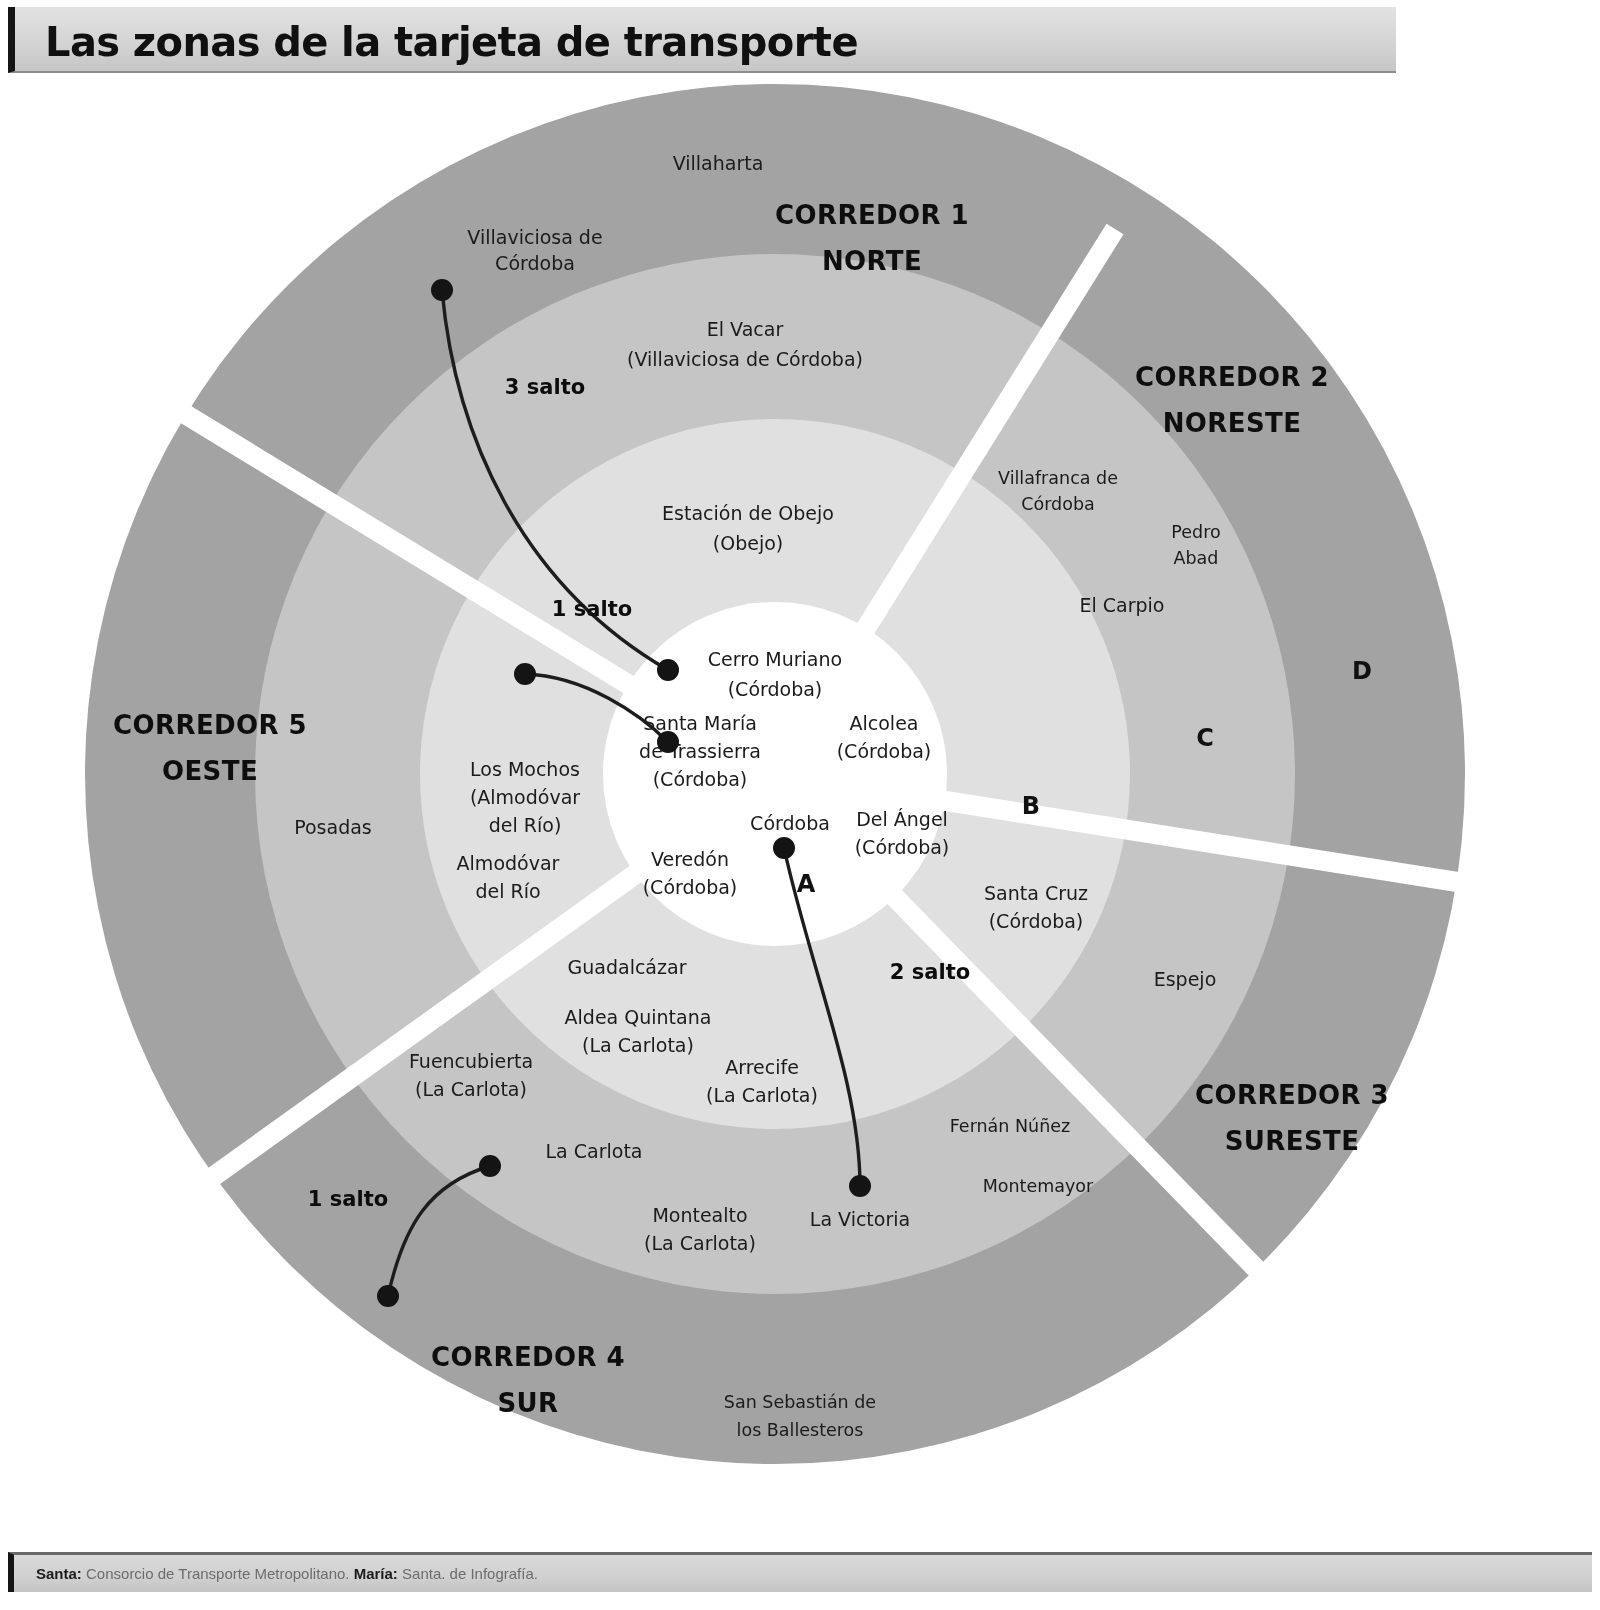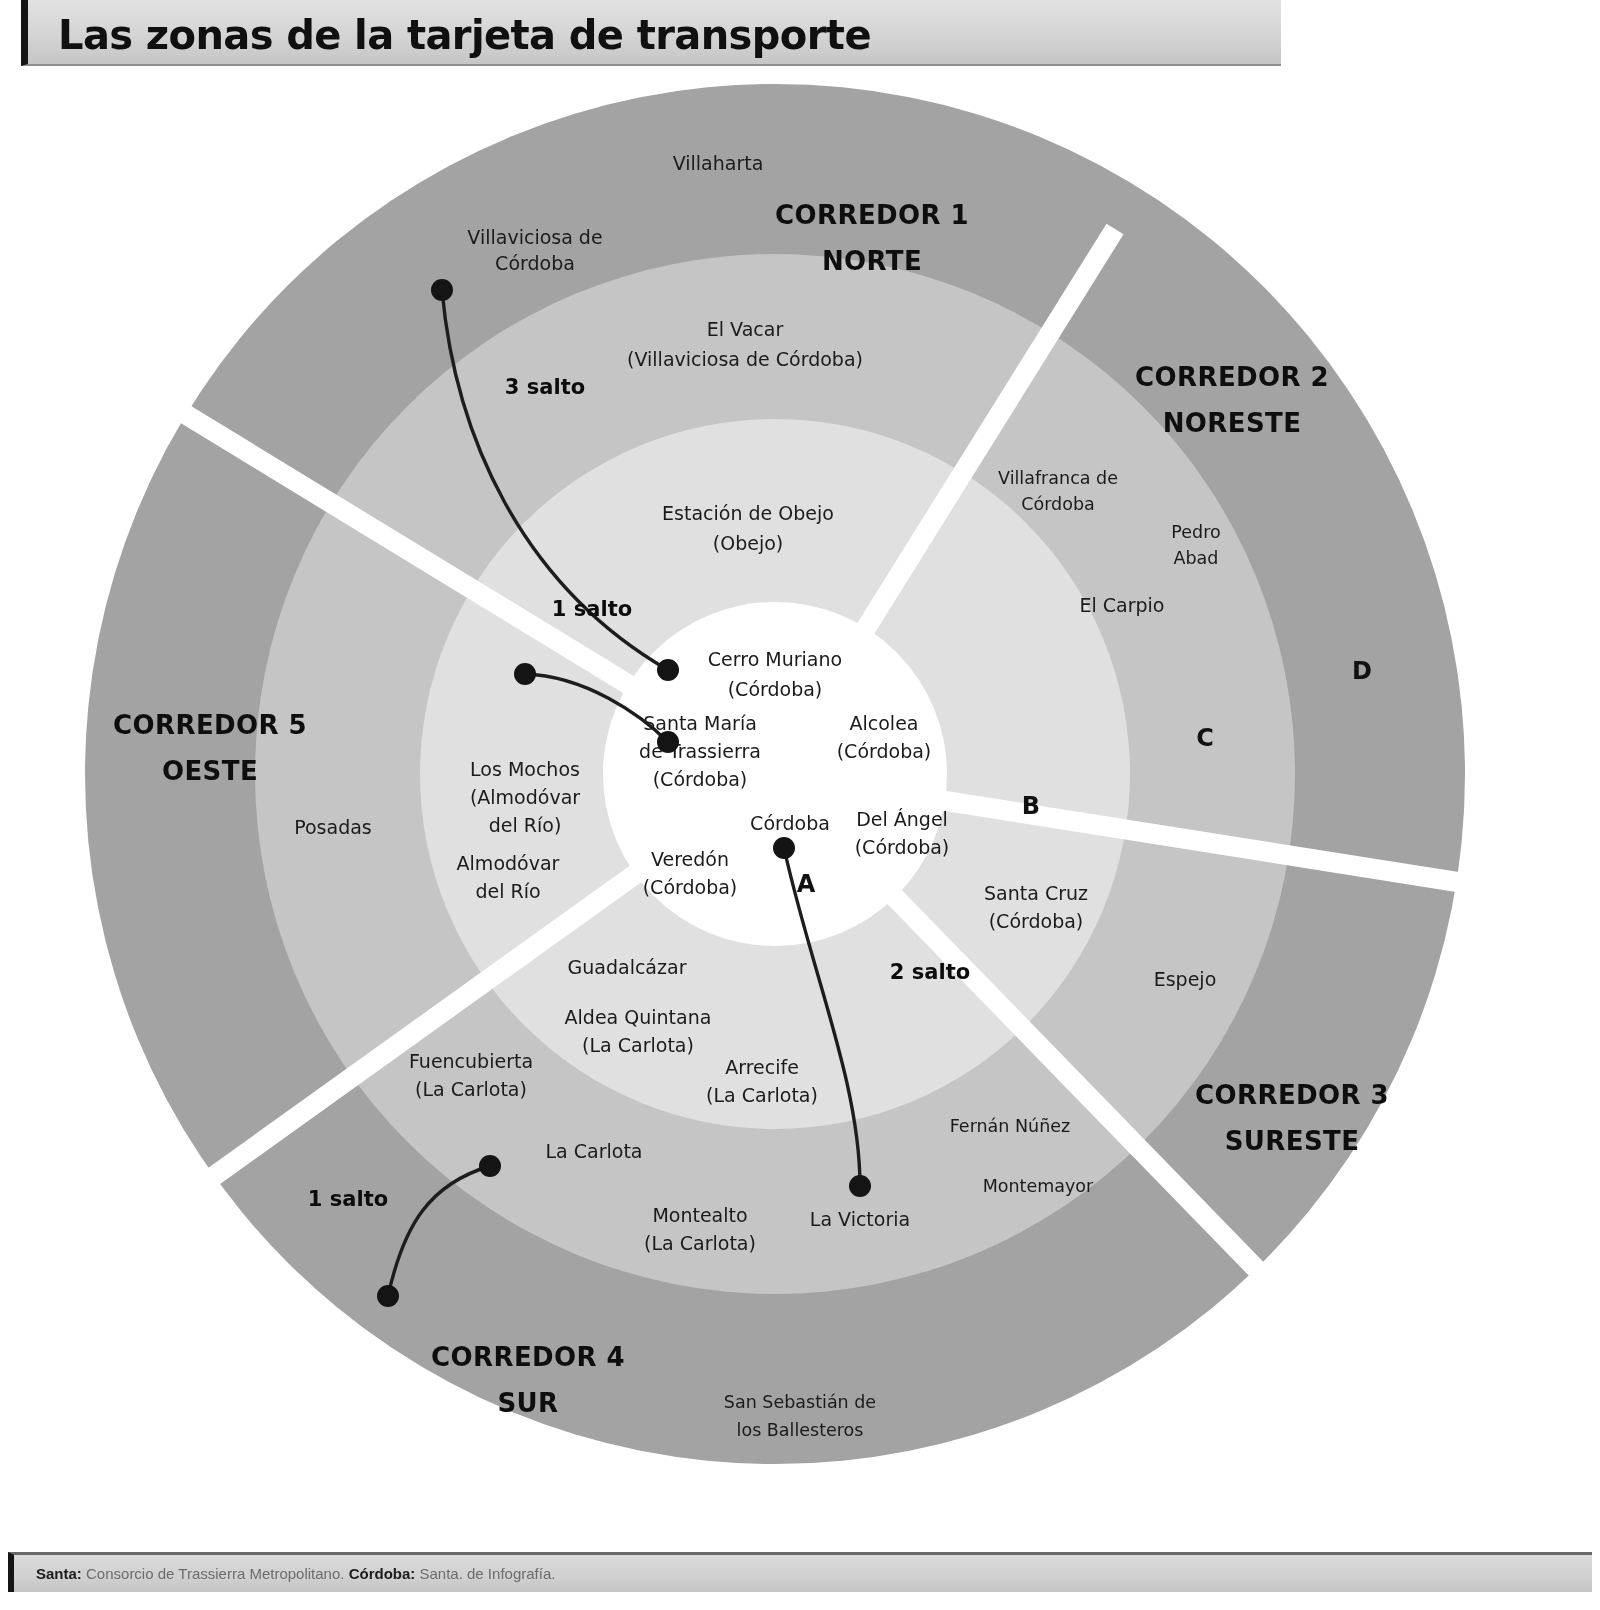--- a/index.html
+++ b/index.html
@@ -11,27 +11,26 @@
     position: relative;
     width: 1600px;
     height: 1610px;
     background: #ffffff;
     font-family: "Liberation Sans", sans-serif;
     overflow: hidden;
   }
   
   #header-bar {
     position: absolute;
-    left: 8px; top: 0;
-    width: 1260px; height: 66px;
+    left: 8px; top: 7px;
+    width: 1388px; height: 66px;
     background: linear-gradient(to bottom, #e2e2e2 0%, #d4d4d4 55%, #c6c6c6 100%);
     border-left: 7px solid #151515;
     border-bottom: 2px solid #8e8e8e;
     box-sizing: border-box;
-    margin-left: 13px;
   }
   #header-title {
     position: absolute;
     left: 30px; top: 12px;
     font-size: 40px;
     font-weight: bold;
     color: #101010;
     letter-spacing: -0.6px;
     white-space: nowrap;
     font-family: "DejaVu Sans", sans-serif;
@@ -246,19 +245,19 @@
         <circle class="arc-dot" cx="490" cy="1092" r="11"></circle>
         <text class="salto-label" x="348" y="1132" text-anchor="middle">1 salto</text>
       </g>
 
     </svg>
   </div>
 
   <div id="footer-bar">
     <div id="footer-text">
       <span class="lbl">Santa:</span>
-      <span>Consorcio de Trassierra Metropolitano.</span>
-      <span class="lbl">Córdoba:</span>
+      <span>Consorcio de Transporte Metropolitano.</span>
+      <span class="lbl">María:</span>
       <span>Santa. de Infografía.</span>
     </div>
   </div>
 
 </div>
 
 </body></html>

